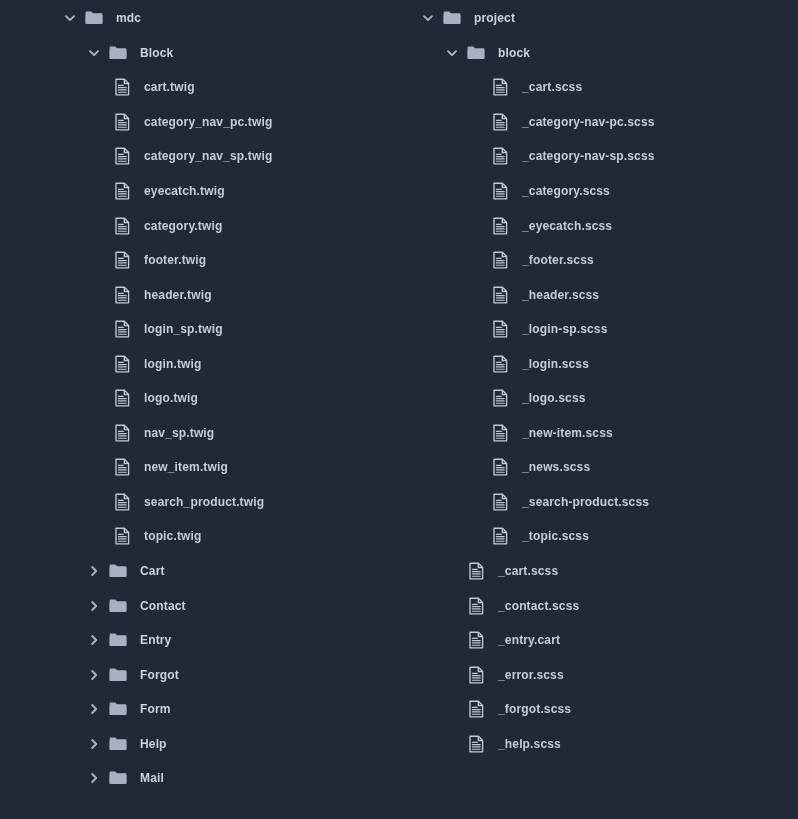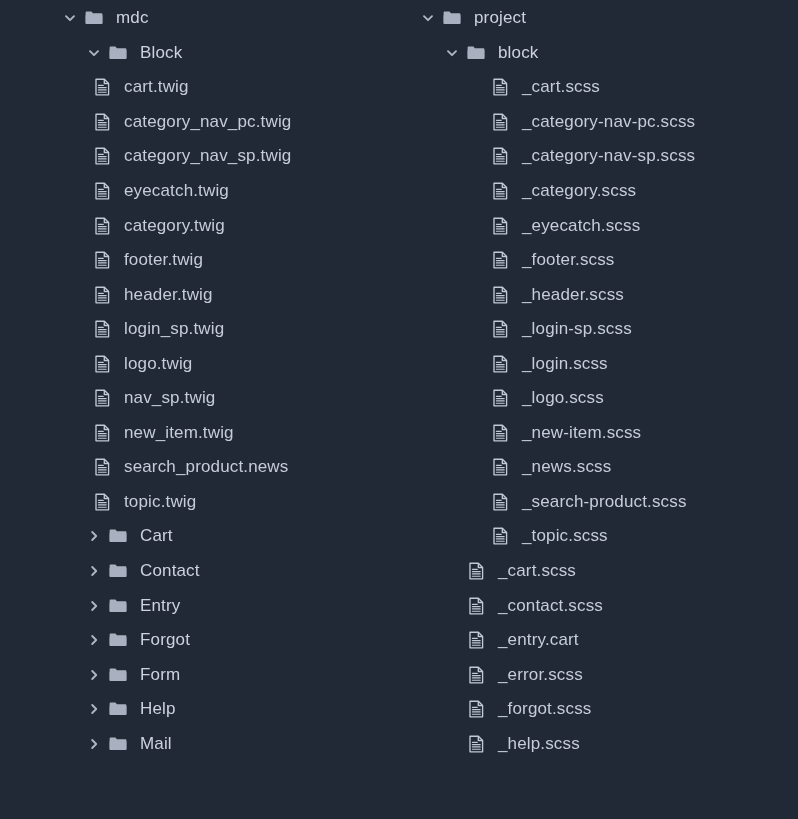--- a/index.html
+++ b/index.html
@@ -38,21 +38,21 @@
     align-items: center;
     height: 34.55px;
     box-sizing: border-box;
     white-space: nowrap;
     cursor: default;
   }
 
   
   .d0 { padding-left: 60px; }
   .d1 { padding-left: 84px; }
-  .d2 { padding-left: 68px; }
+  .d2 { padding-left: 88px; }
   .r-d0 { padding-left: 10px; }
   .r-d1 { padding-left: 34px; }
   .r-d2 { padding-left: 58px; }
 
   .chev {
     width: 20px;
     min-width: 20px;
     height: 20px;
     display: inline-flex;
     align-items: center;
@@ -67,24 +67,25 @@
     min-width: 22px;
     height: 22px;
     display: inline-flex;
     align-items: center;
     justify-content: center;
     margin-right: 11px;
   }
   .ico svg { display: block; }
 
   .label {
-    font-size: 17px;
+    font-size: 12px;
     line-height: 22px;
     color: #c6cdd9;
     letter-spacing: 0.15px;
+    font-weight: bold;
   }
   .label.folder-label { color: #ccd3de; }
 </style>
 </head>
 <body>
 
 <div class="screen">
   <div class="panel panel-left" id="panel-0">
       <div class="row d0">
         <span class="chev">
@@ -285,20 +286,40 @@
             <path d="M4 2.2 H12.4 L16.6 6.4 V17.8 H4 Z" fill="none" stroke="#c2c9d6" stroke-width="1.35" stroke-linejoin="round"></path>
             <path d="M12.3 2.3 V6.5 H16.5" fill="none" stroke="#c2c9d6" stroke-width="1.35" stroke-linejoin="round"></path>
             <g stroke="#c2c9d6" stroke-width="1.15" stroke-linecap="round">
               <line x1="6.4" y1="8.3" x2="11.3" y2="8.3"></line>
               <line x1="6.4" y1="10.6" x2="14.2" y2="10.6"></line>
               <line x1="6.4" y1="12.9" x2="14.2" y2="12.9"></line>
               <line x1="6.4" y1="15.2" x2="14.2" y2="15.2"></line>
             </g>
           </svg>
         </span>
+        <span class="label">login.twig</span>
+      </div>
+      <div class="row d2">
+        <span class="chev spacer">
+          <svg width="14" height="14" viewBox="0 0 14 14" aria-hidden="true">
+            <path d="M5.2 3 L9.2 7 L5.2 11" fill="none" stroke="#aeb6c4" stroke-width="1.9" stroke-linecap="round" stroke-linejoin="round"></path>
+          </svg>
+        </span>
+        <span class="ico">
+          <svg width="20" height="20" viewBox="0 0 20 20" aria-hidden="true">
+            <path d="M4 2.2 H12.4 L16.6 6.4 V17.8 H4 Z" fill="none" stroke="#c2c9d6" stroke-width="1.35" stroke-linejoin="round"></path>
+            <path d="M12.3 2.3 V6.5 H16.5" fill="none" stroke="#c2c9d6" stroke-width="1.35" stroke-linejoin="round"></path>
+            <g stroke="#c2c9d6" stroke-width="1.15" stroke-linecap="round">
+              <line x1="6.4" y1="8.3" x2="11.3" y2="8.3"></line>
+              <line x1="6.4" y1="10.6" x2="14.2" y2="10.6"></line>
+              <line x1="6.4" y1="12.9" x2="14.2" y2="12.9"></line>
+              <line x1="6.4" y1="15.2" x2="14.2" y2="15.2"></line>
+            </g>
+          </svg>
+        </span>
         <span class="label">logo.twig</span>
       </div>
       <div class="row d2">
         <span class="chev spacer">
           <svg width="14" height="14" viewBox="0 0 14 14" aria-hidden="true">
             <path d="M5.2 3 L9.2 7 L5.2 11" fill="none" stroke="#aeb6c4" stroke-width="1.9" stroke-linecap="round" stroke-linejoin="round"></path>
           </svg>
         </span>
         <span class="ico">
           <svg width="20" height="20" viewBox="0 0 20 20" aria-hidden="true">
@@ -345,21 +366,21 @@
             <path d="M4 2.2 H12.4 L16.6 6.4 V17.8 H4 Z" fill="none" stroke="#c2c9d6" stroke-width="1.35" stroke-linejoin="round"></path>
             <path d="M12.3 2.3 V6.5 H16.5" fill="none" stroke="#c2c9d6" stroke-width="1.35" stroke-linejoin="round"></path>
             <g stroke="#c2c9d6" stroke-width="1.15" stroke-linecap="round">
               <line x1="6.4" y1="8.3" x2="11.3" y2="8.3"></line>
               <line x1="6.4" y1="10.6" x2="14.2" y2="10.6"></line>
               <line x1="6.4" y1="12.9" x2="14.2" y2="12.9"></line>
               <line x1="6.4" y1="15.2" x2="14.2" y2="15.2"></line>
             </g>
           </svg>
         </span>
-        <span class="label">search_product.news</span>
+        <span class="label">search_product.twig</span>
       </div>
       <div class="row d2">
         <span class="chev spacer">
           <svg width="14" height="14" viewBox="0 0 14 14" aria-hidden="true">
             <path d="M5.2 3 L9.2 7 L5.2 11" fill="none" stroke="#aeb6c4" stroke-width="1.9" stroke-linecap="round" stroke-linejoin="round"></path>
           </svg>
         </span>
         <span class="ico">
           <svg width="20" height="20" viewBox="0 0 20 20" aria-hidden="true">
             <path d="M4 2.2 H12.4 L16.6 6.4 V17.8 H4 Z" fill="none" stroke="#c2c9d6" stroke-width="1.35" stroke-linejoin="round"></path>

